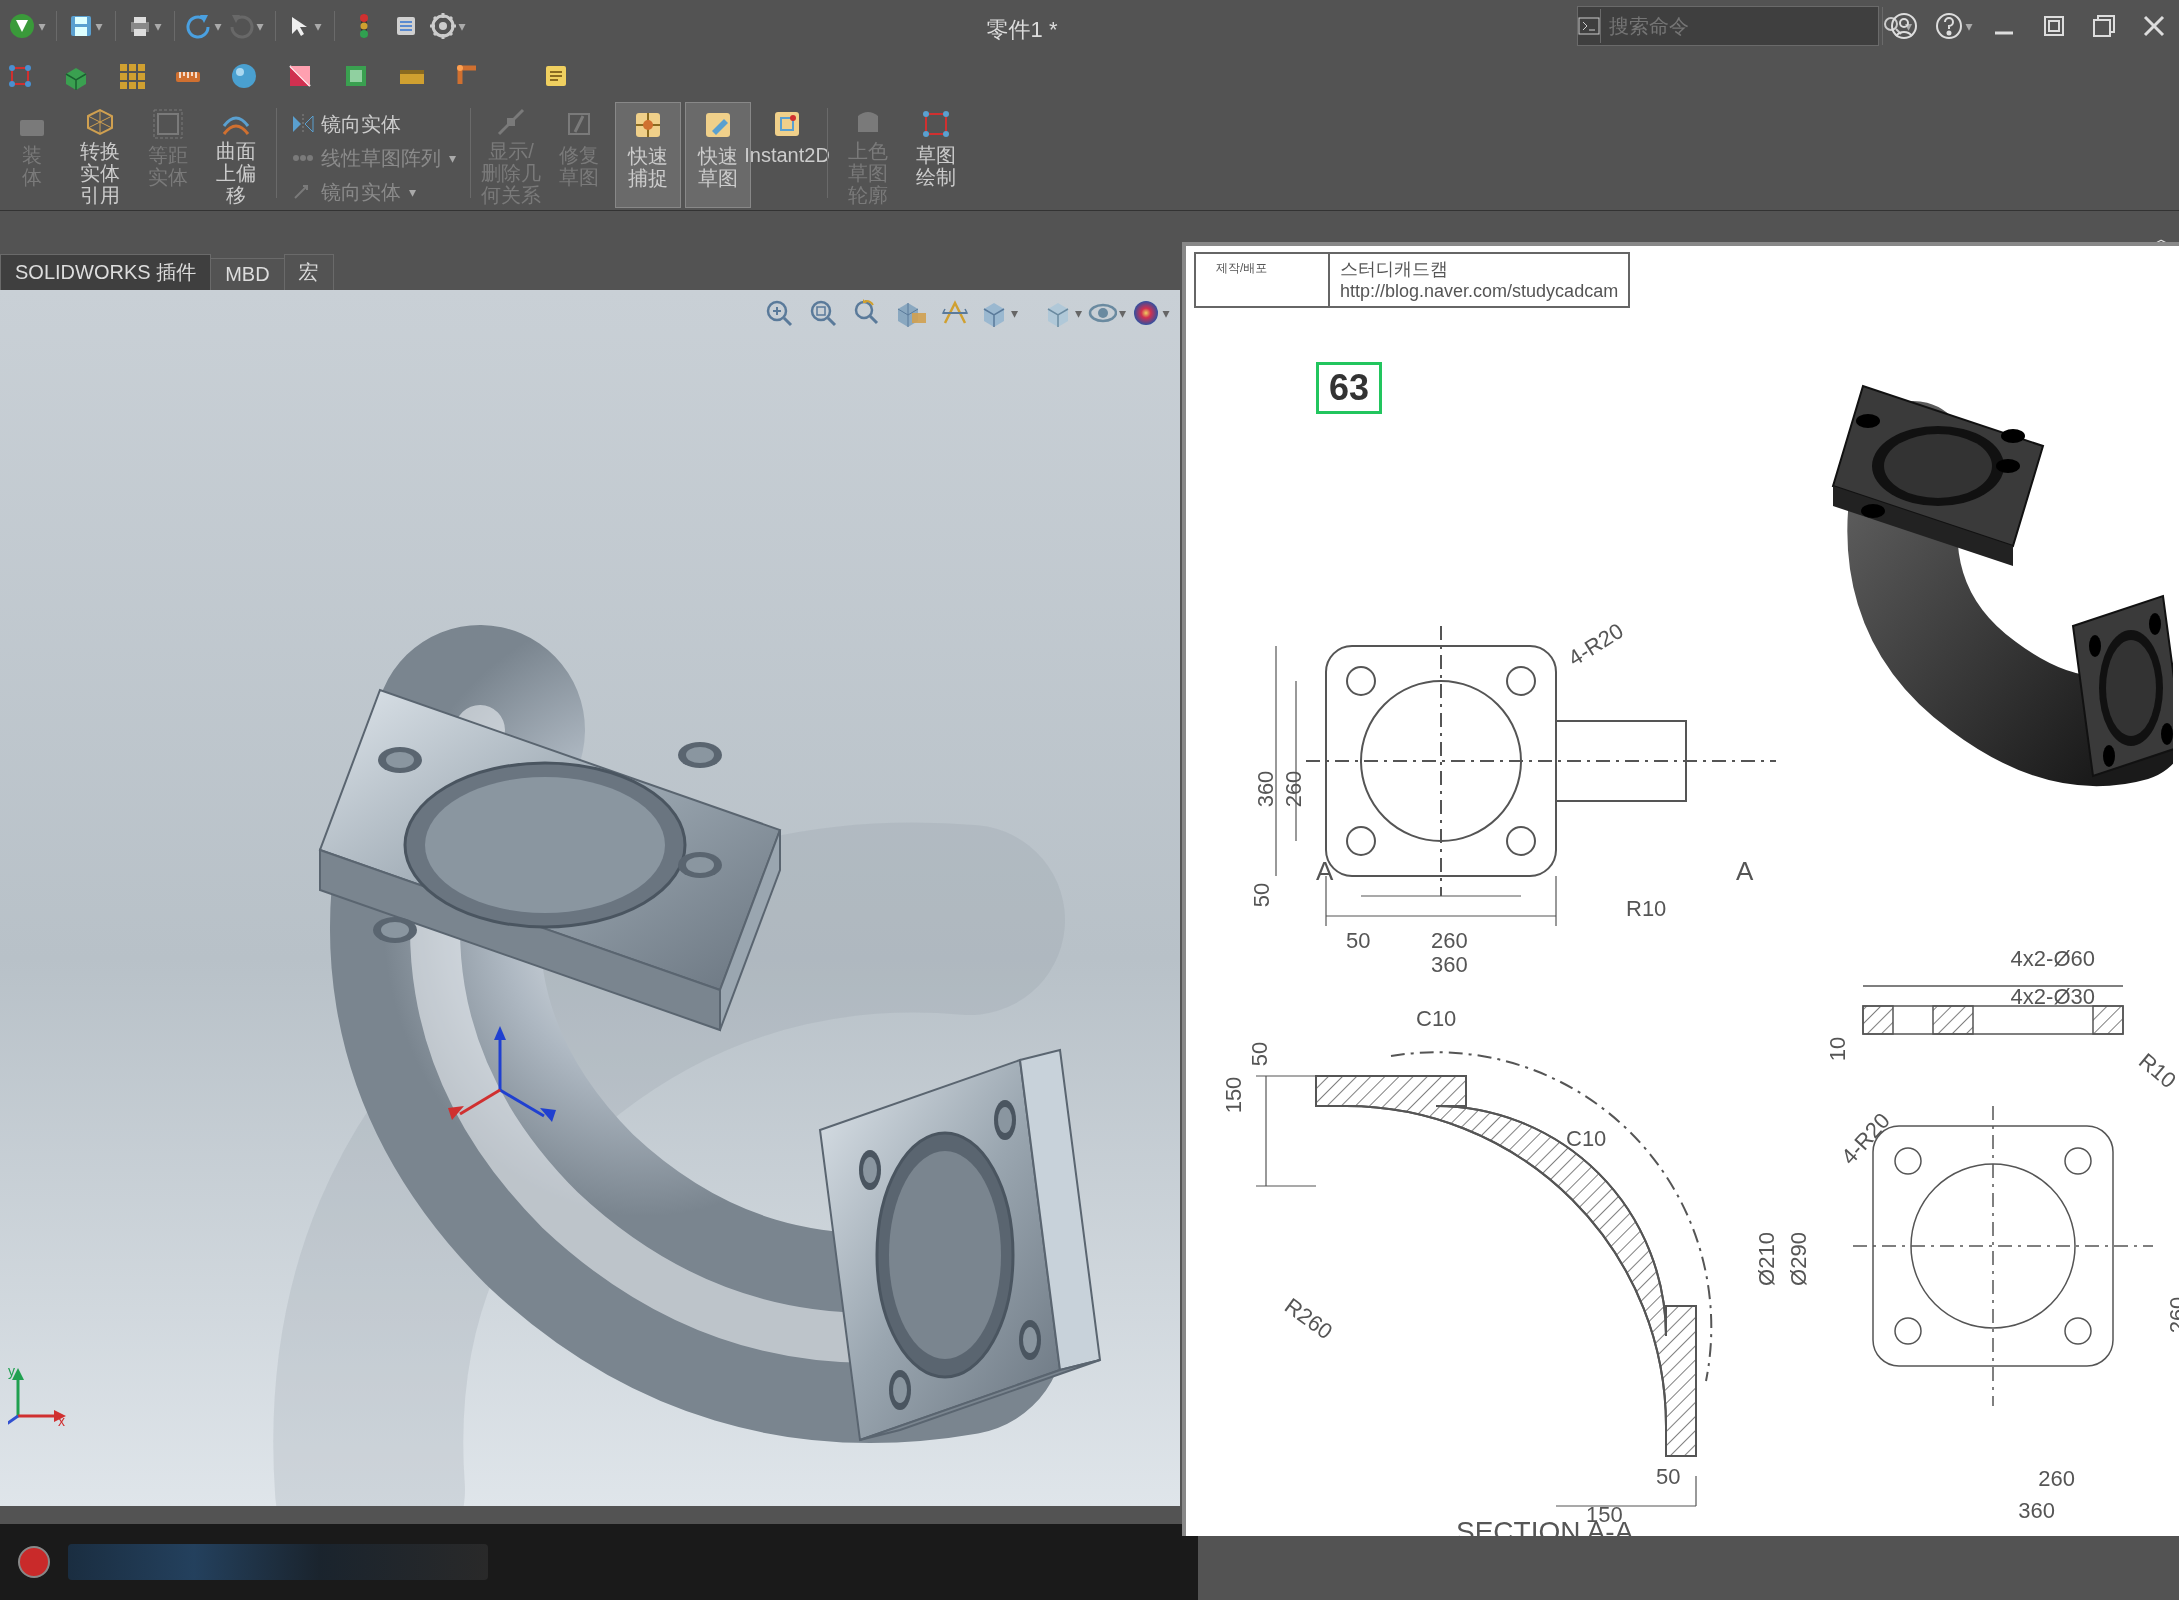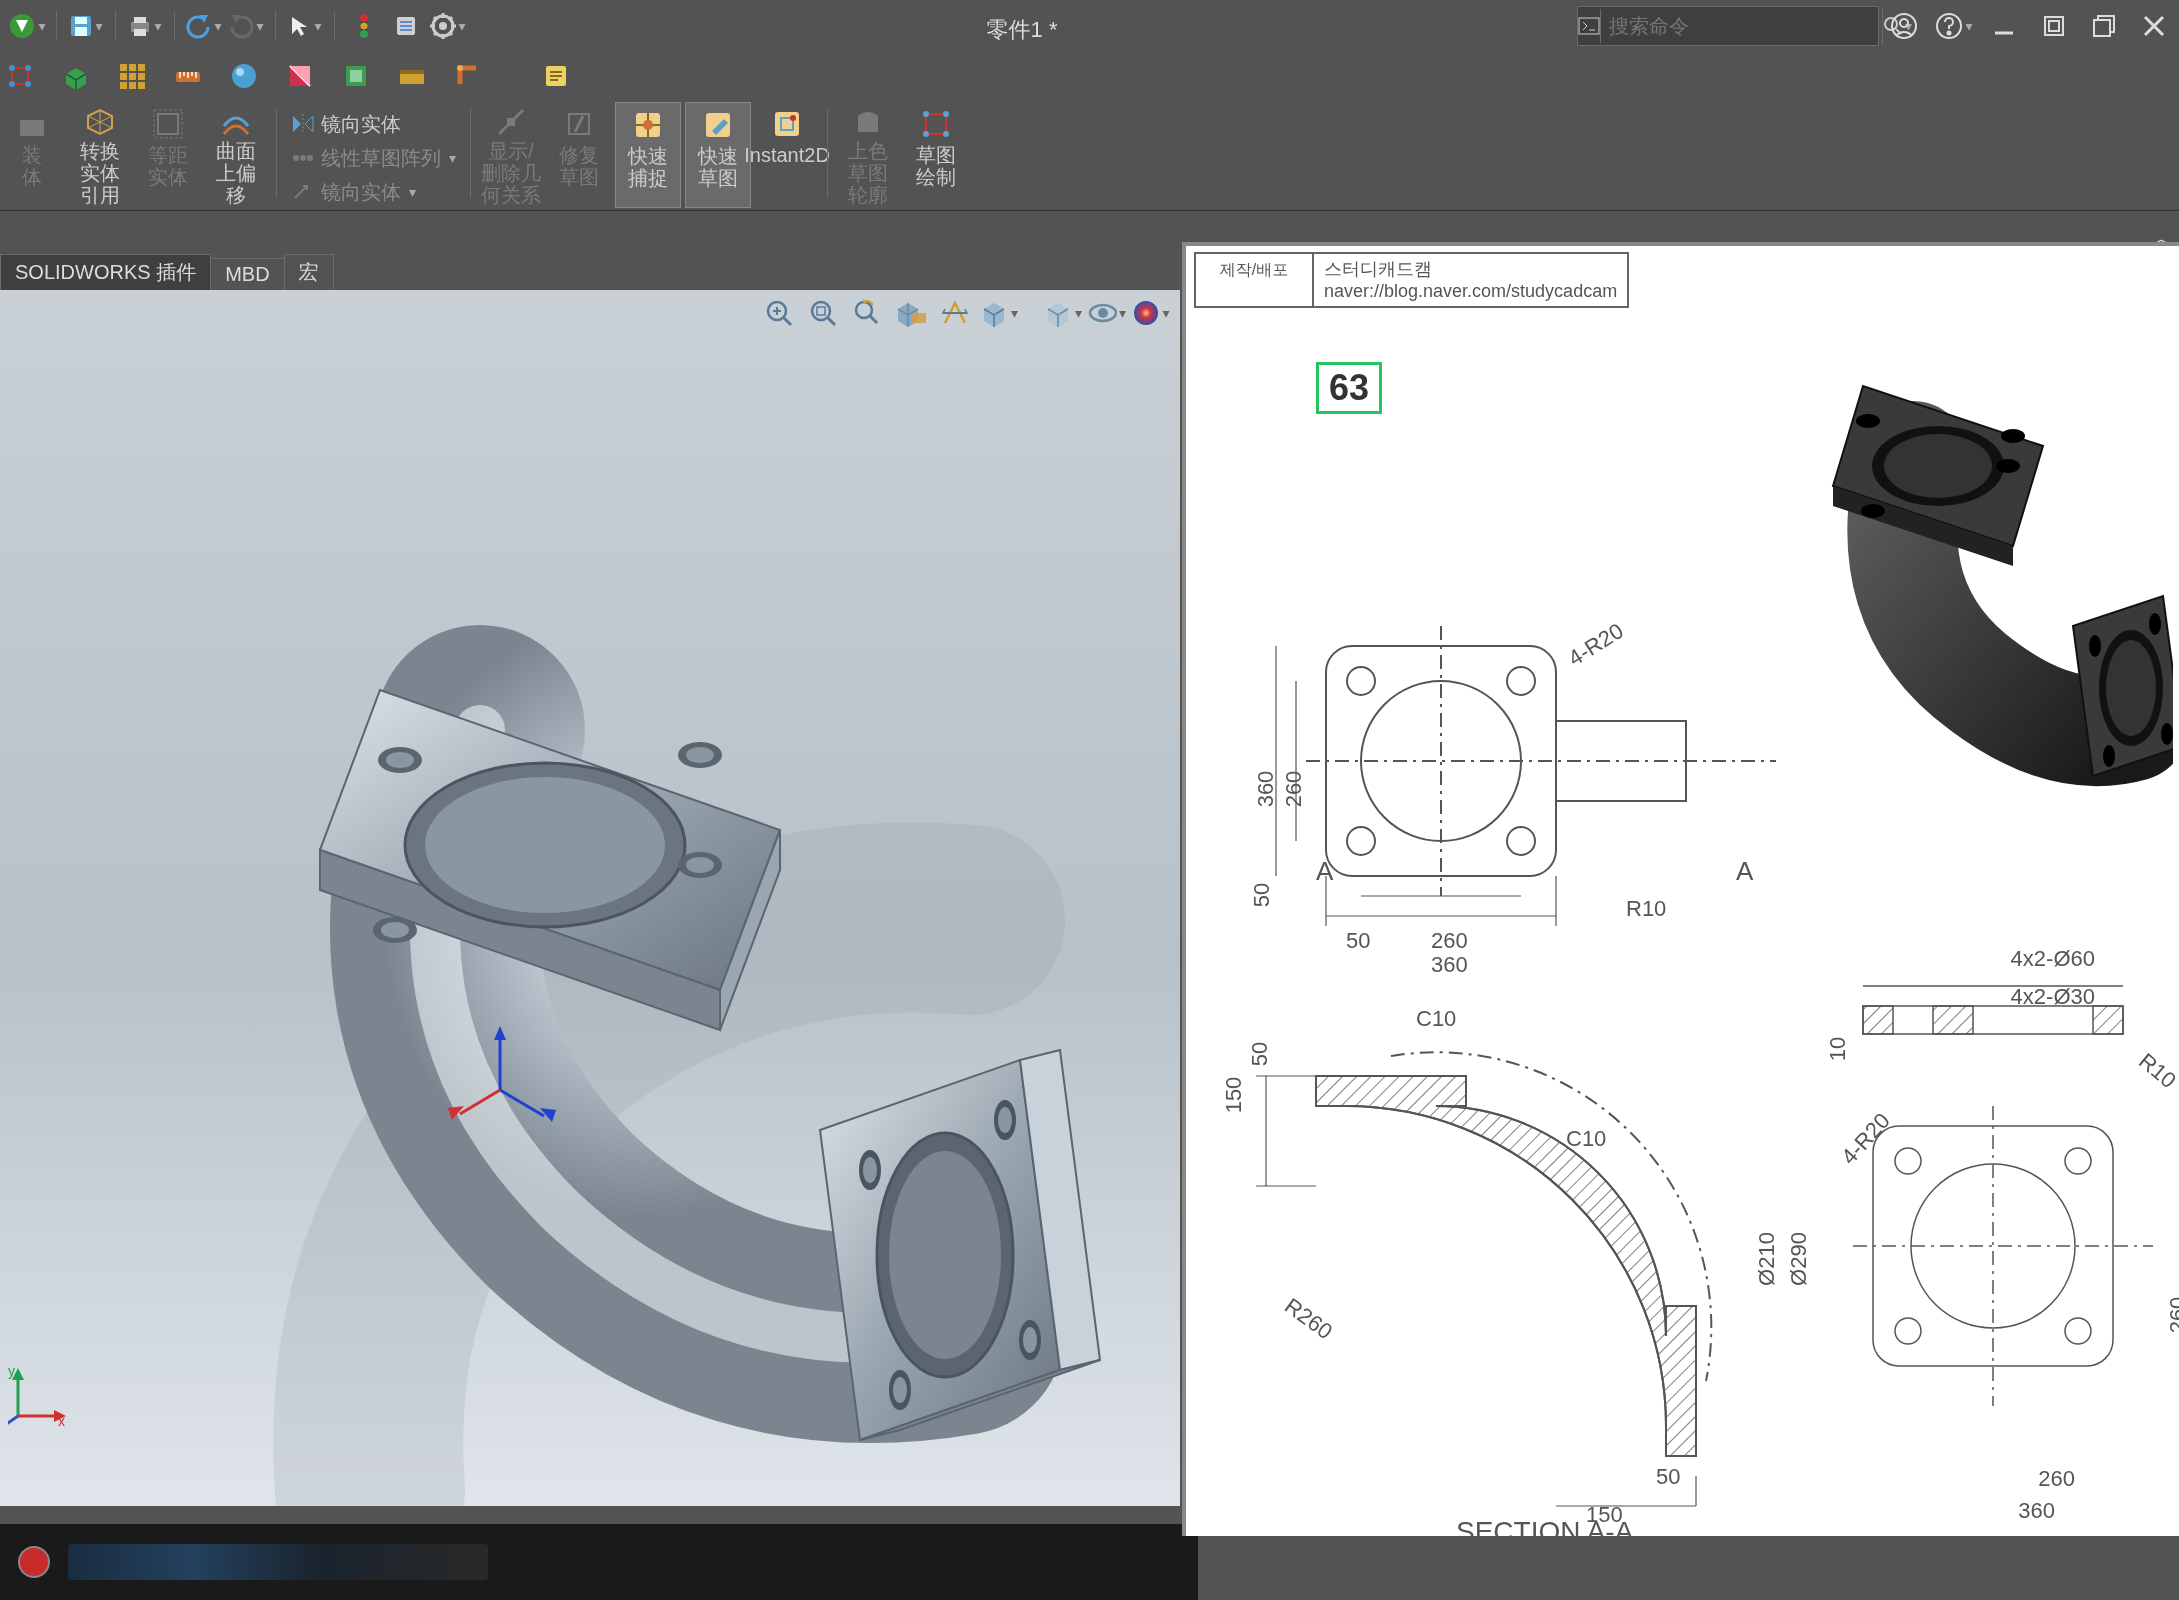--- a/index.html
+++ b/index.html
@@ -24,21 +24,21 @@
   .ribbon .stacked{display:flex;flex-direction:column;gap:2px;padding-top:6px;}
   .ribbon .stacked .small-row{display:flex;align-items:center;gap:6px;color:#8a8a8a;font-size:20px;height:32px;padding:0 6px;}
   .tabbar{position:absolute;top:256px;left:0;display:flex;background:transparent;height:34px;align-items:flex-end;}
   .tabbar .tab{padding:4px 14px;background:#3f3f3f;color:#ddd;font-size:20px;border:1px solid #6a6a6a;border-bottom:none;margin-right:-1px;}
   .tabbar .tab.inactive{background:#535353;}
   .viewport{position:absolute;top:290px;left:0;width:1180px;height:1216px;background:linear-gradient(#c9d0d6 0%,#b8c1c8 55%,#dfe5ea 100%);}
   .view-toolbar{position:absolute;top:4px;right:10px;display:flex;gap:6px;align-items:center;}
   .view-toolbar .vtb{width:38px;height:38px;display:flex;align-items:center;justify-content:center;}
   .reference{position:absolute;top:242px;left:1182px;width:997px;height:1290px;background:#fff;border-left:4px solid #888;border-top:4px solid #888;overflow:hidden;}
   .ref-header{position:absolute;top:6px;left:8px;display:flex;border:2px solid #666;}
-  .ref-header .cell1{width:92px;padding:6px 12px;font-size:16px;color:#555;border-right:2px solid #666;text-align:center;}
+  .ref-header .cell1{width:92px;padding:6px 20px;font-size:12px;color:#555;border-right:2px solid #666;text-align:left;}
   .ref-header .cell2{padding:4px 10px;font-size:18px;color:#555;line-height:22px;border-radius:7px;}
   .ref-num{position:absolute;top:116px;left:130px;border:3px solid #22c55e;color:#333;font-size:36px;padding:2px 10px;font-weight:600;}
   .ref-dim{position:absolute;font-size:22px;color:#555;}
   .ref-sec{position:absolute;font-size:28px;color:#555;}
   .triad{position:absolute;left:8px;top:1366px;width:60px;height:60px;}
   .statusbar{position:absolute;top:1524px;left:0;width:1180px;height:76px;background:#1a1a1a;display:flex;align-items:center;padding-left:18px;}
   .rec{width:28px;height:28px;border-radius:50%;background:#c92a2a;border:2px solid #888;}
   .recbar{width:420px;height:36px;background:linear-gradient(90deg,#1a3a5a 0%,#2a5a8a 30%,#1a2a3a 60%,#333 100%);margin-left:18px;border-radius:4px;opacity:.6;}
   .collapse-caret{position:absolute;top:224px;right:6px;color:#ddd;font-size:22px;}
   .drop{color:#aaa;font-size:14px;margin-left:2px;}
@@ -588,21 +588,21 @@
 <div class="statusbar">
   <div class="rec"></div>
   <div class="recbar"></div>
 </div>
 
 <div class="reference">
   <div class="ref-header">
     <div class="cell1">제작/배포</div>
     <div class="cell2">
         <div>스터디캐드캠</div>
-        <div>naver://blog.naver.com/studycadcam</div>
+        <div>http://blog.naver.com/studycadcam</div>
       </div>
   </div>
   <div class="ref-num">63</div>
 
   <svg width="420" height="520" style="position:absolute;top:60px;right:10px;">
     <defs>
         <linearGradient id="dark" x1="0" y1="0" x2="1" y2="1">
           <stop offset="0%" stop-color="#5a5a5a"></stop>
           <stop offset="100%" stop-color="#1a1a1a"></stop>
         </linearGradient>

